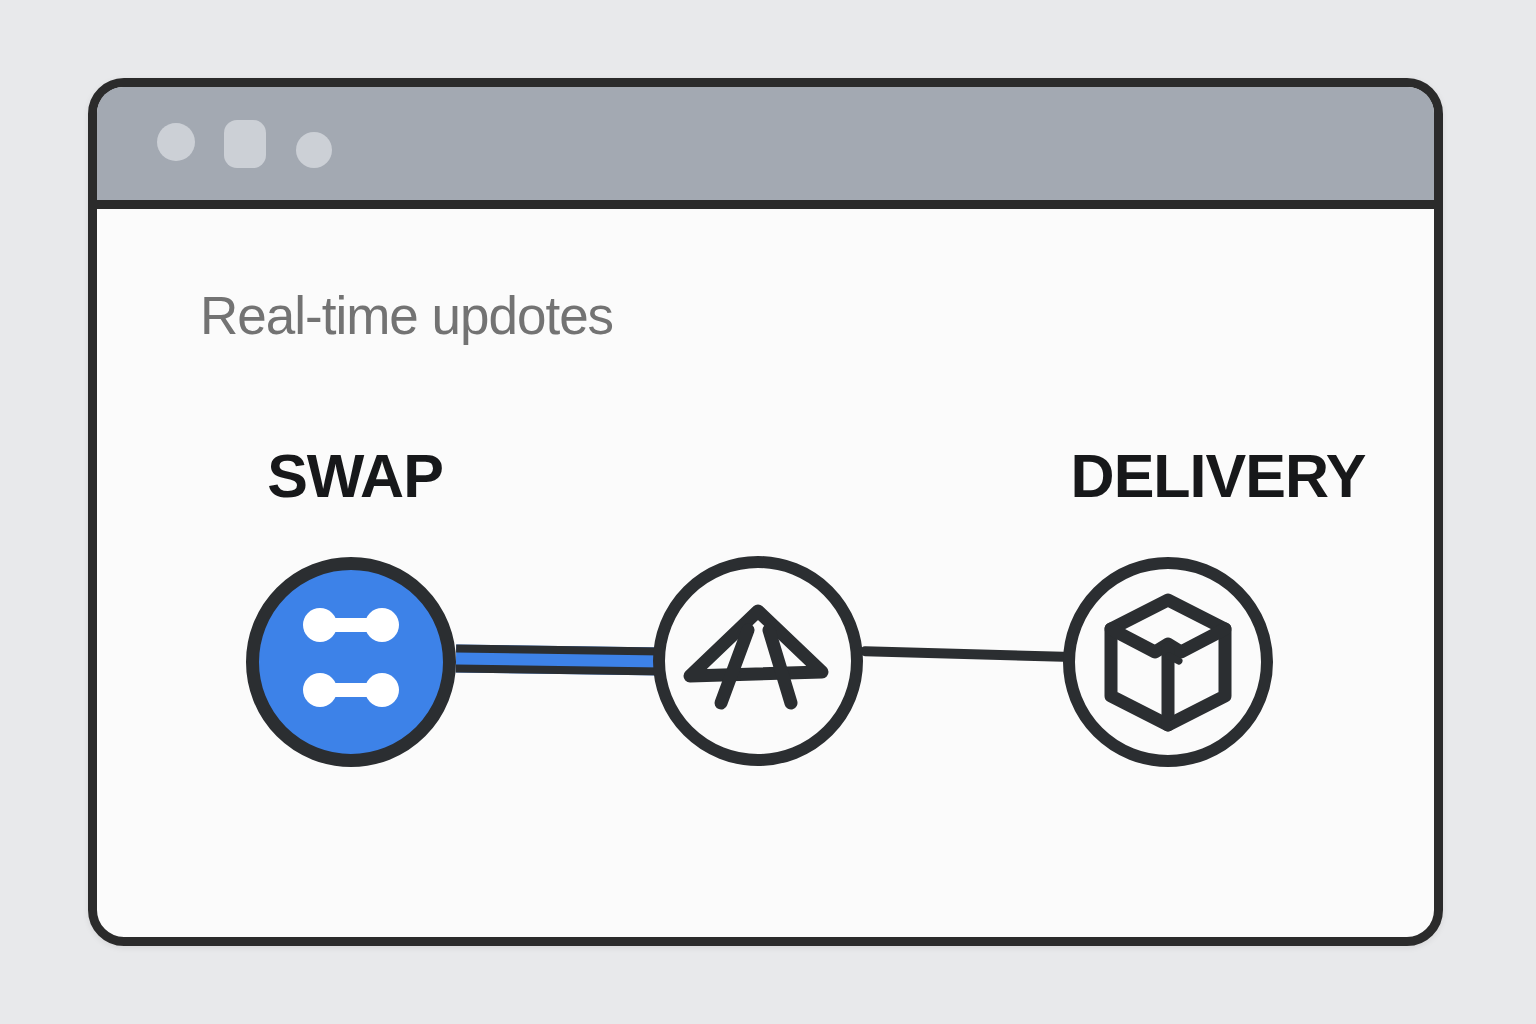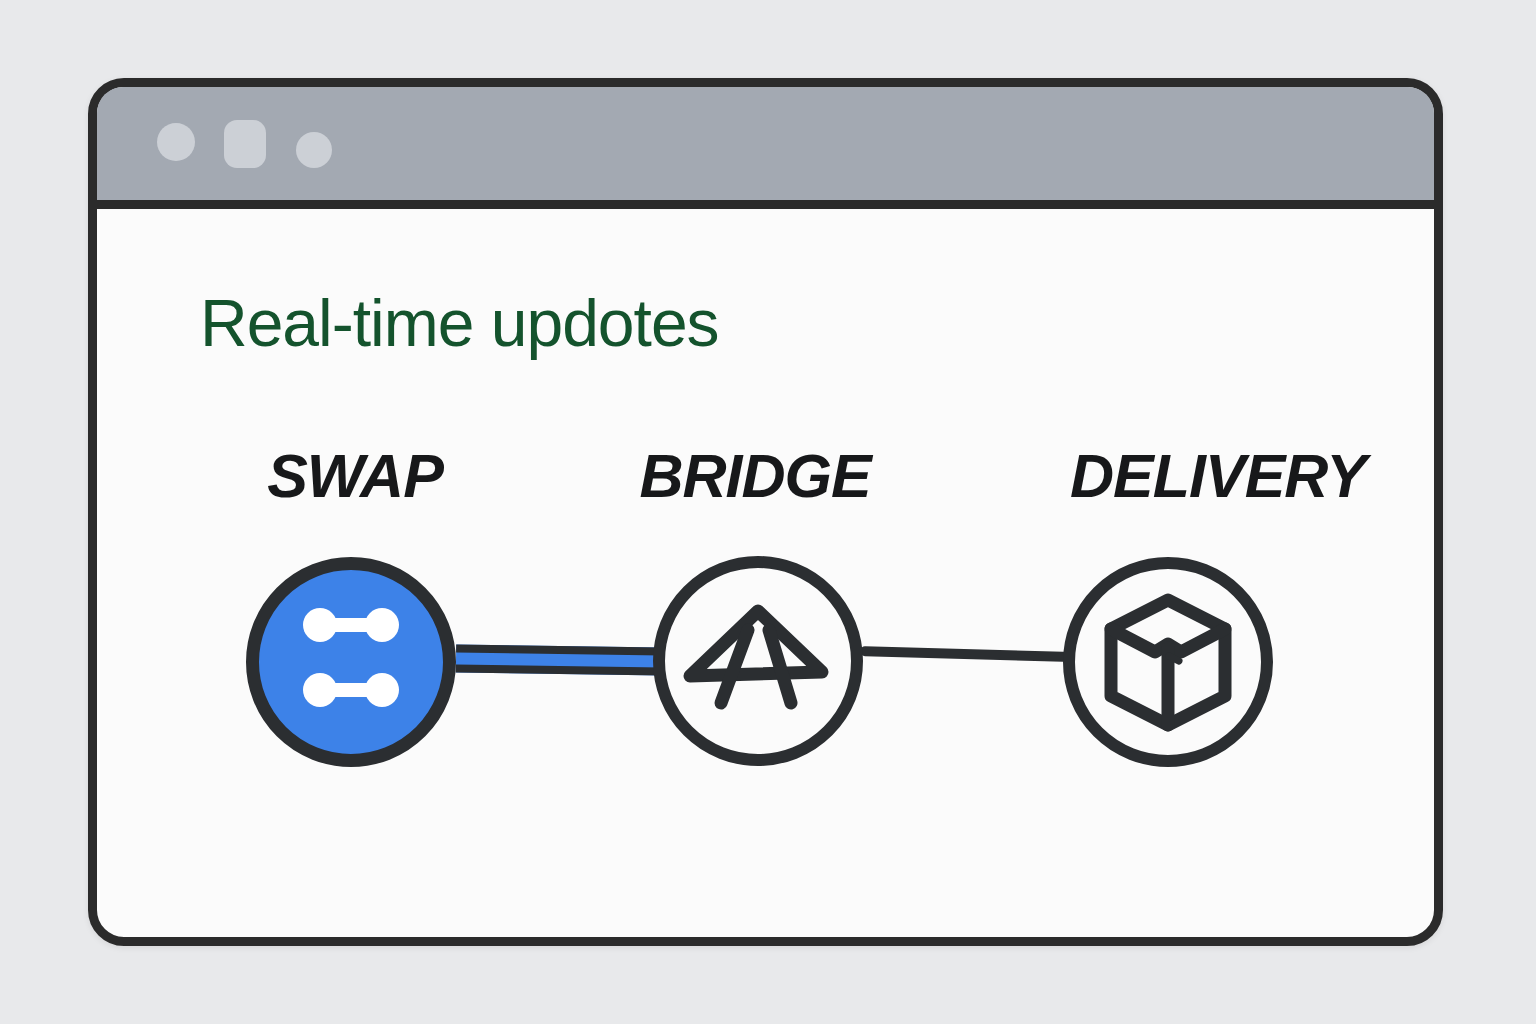--- a/index.html
+++ b/index.html
@@ -27,33 +27,33 @@
     border-bottom:9px solid #2b2b2b;
     border-radius:26px 26px 0 0;
   }
   .dot{position:absolute;background:#ccd0d6;}
   .dot1{left:60px;top:36px;width:38px;height:38px;border-radius:50%;}
   .dot2{left:127px;top:33px;width:42px;height:48px;border-radius:13px;}
   .dot3{left:199px;top:45px;width:36px;height:36px;border-radius:50%;}
 
   .heading{
     position:absolute;left:103px;top:200px;
-    font-size:66px;line-height:1.1;
+    font-size:53px;line-height:1.1;
     letter-spacing:-1px;
-    color:#14532d;
+    color:#737373;
     font-weight:400;
     white-space:nowrap;
   }
 
   .stage-label{
     position:absolute;top:354px;
     transform:translateX(-50%);
     font-size:61px;font-weight:700;
     letter-spacing:-1px;
-    color:#17181a;white-space:nowrap;font-style:italic;
+    color:#17181a;white-space:nowrap;
   }
   .label-swap{left:258px;}
   .label-bridge{left:658px;}
   .label-delivery{left:1121px;}
 
   .node{
     position:absolute;width:210px;height:210px;
     box-sizing:border-box;border-radius:50%;
     z-index:2;
     display:flex;align-items:center;justify-content:center;
@@ -89,21 +89,20 @@
 
     <div class="titlebar">
       <div class="dot dot1"></div>
       <div class="dot dot2"></div>
       <div class="dot dot3"></div>
     </div>
 
     <div class="heading">Real-time updotes</div>
 
     <div class="stage-label label-swap">SWAP</div>
-    <div class="stage-label label-bridge">BRIDGE</div>
     <div class="stage-label label-delivery">DELIVERY</div>
 
     <div class="connector1"></div>
     <div class="connector2"></div>
 
     <div class="node node-swap">
       <span>
         <svg width="150" height="150" viewBox="-75 -75 150 150">
           <g fill="#ffffff">
             <g transform="translate(0,-37)">

